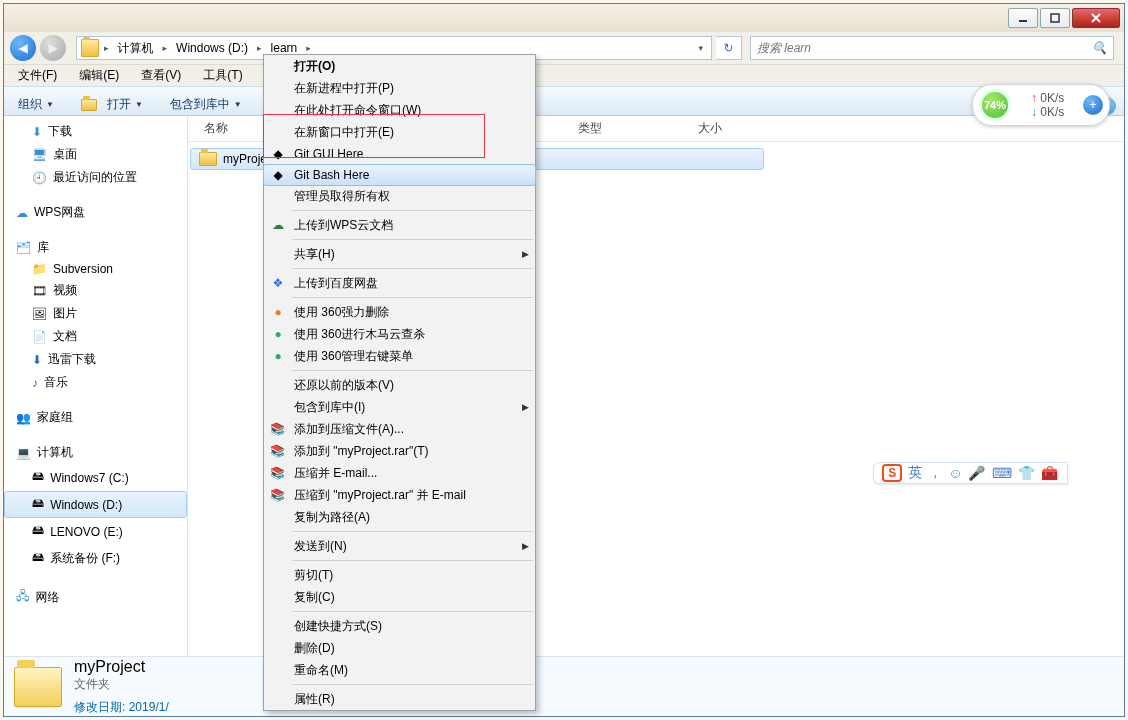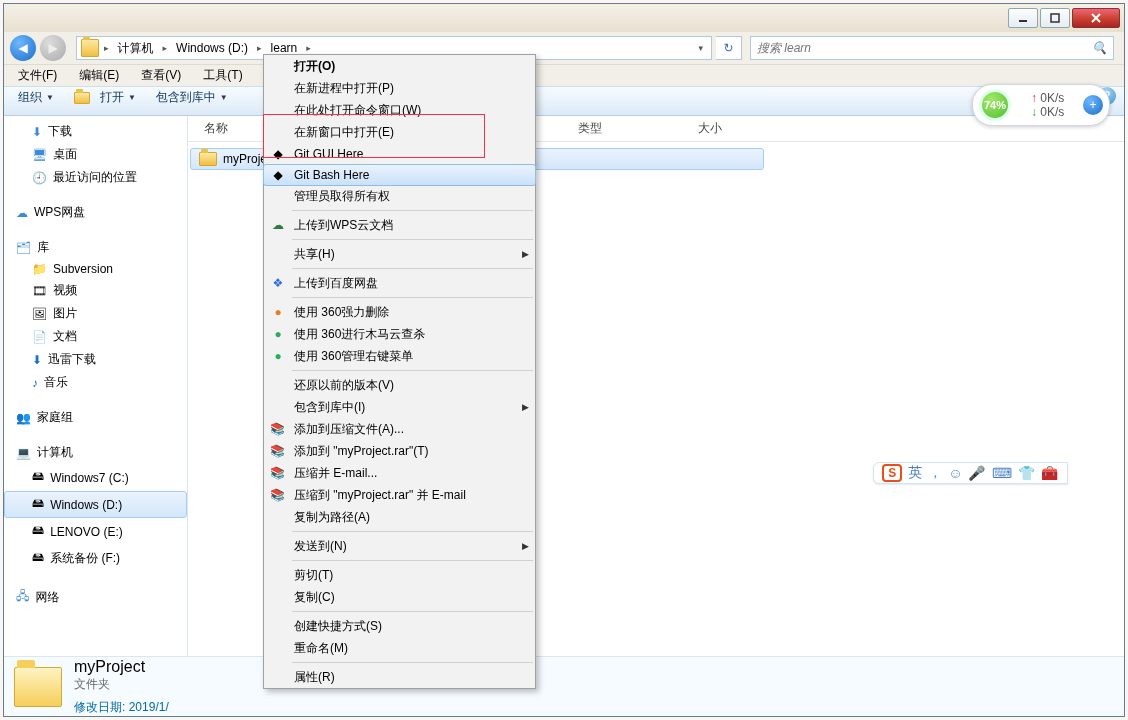--- a/index.html
+++ b/index.html
@@ -14,21 +14,21 @@
 .navcircle.disabled{background:radial-gradient(circle at 35% 30%,#ddd,#aaa);}
 .breadcrumb{flex:1;margin-left:6px;height:24px;border:1px solid #b3c8db;background:#fff;display:flex;align-items:center;padding:0 2px;}
 .bc-seg{display:flex;align-items:center;padding:0 6px;height:100%;cursor:pointer;}
 .bc-arrow{color:#555;font-size:9px;padding:0 3px;}
 .bc-icon{width:18px;height:18px;background:linear-gradient(#fde9a3,#f0c040);border:1px solid #d6a830;border-radius:1px;position:relative;margin:0 2px;}
 .bc-icon::before{content:"";position:absolute;left:1px;top:-3px;width:7px;height:3px;background:#f0c040;border-radius:1px 1px 0 0;}
 .refresh-box{width:26px;height:24px;border:1px solid #b3c8db;border-left:none;display:flex;align-items:center;justify-content:center;background:#fff;color:#3a72b8;}
 .searchbox{width:364px;height:24px;border:1px solid #b3c8db;margin-left:4px;margin-right:10px;display:flex;align-items:center;background:#fff;color:#777;font-style:italic;padding:0 6px;justify-content:space-between;}
 .menubar{height:22px;display:flex;align-items:center;gap:10px;padding-left:8px;background:#f2efe8;border-top:1px solid #e0dbcf;}
 .menubar span{padding:0 6px;cursor:pointer;}
-.toolbar{height:30px;background:linear-gradient(#f7fbff,#dceaf7);border-top:1px solid #c9dff2;border-bottom:1px solid #b7cfe4;display:flex;align-items:flex-start;padding:0 8px;gap:8px;}
+.toolbar{height:30px;background:linear-gradient(#f7fbff,#dceaf7);border-top:1px solid #c9dff2;border-bottom:1px solid #b7cfe4;display:flex;align-items:flex-end;padding:0 8px;gap:15px;}
 .tbtn{display:flex;align-items:center;gap:4px;padding:2px 6px;cursor:pointer;color:#143a63;}
 .tbtn .dd{font-size:8px;color:#335;}
 .content{display:flex;height:calc(100% - 28px - 32px - 22px - 30px - 60px);}
 .nav{width:184px;border-right:1px solid #dbe6f1;overflow:auto;padding-top:4px;background:#fff;}
 .nav .item{display:flex;align-items:center;gap:6px;padding:3px 4px 3px 28px;cursor:pointer;color:#000;}
 .nav .group{padding:3px 4px 3px 12px;display:flex;align-items:center;gap:6px;cursor:pointer;font-weight:normal;}
 .nav .item.selected{background:linear-gradient(#eaf3fd,#d3e7fb);border:1px solid #a7cdf0;border-radius:3px;padding:2px 3px 2px 27px;}
 .nav .spacer{height:12px;}
 .main{flex:1;display:flex;flex-direction:column;background:#fff;}
 .cols{height:26px;display:flex;align-items:center;border-bottom:1px solid #e7e7e7;color:#444;}
@@ -355,20 +355,23 @@
       <span>剪切(T)</span>
     </div>
   <div class="row">
       <span>复制(C)</span>
     </div>
   <div class="sep"></div>
   <div class="row">
       <span>创建快捷方式(S)</span>
     </div>
   <div class="row">
+      <span>删除(D)</span>
+    </div>
+  <div class="row">
       <span>重命名(M)</span>
     </div>
   <div class="sep"></div>
   <div class="row">
       <span>属性(R)</span>
     </div>
 </div>
 
 <div class="redbox"></div>
 

